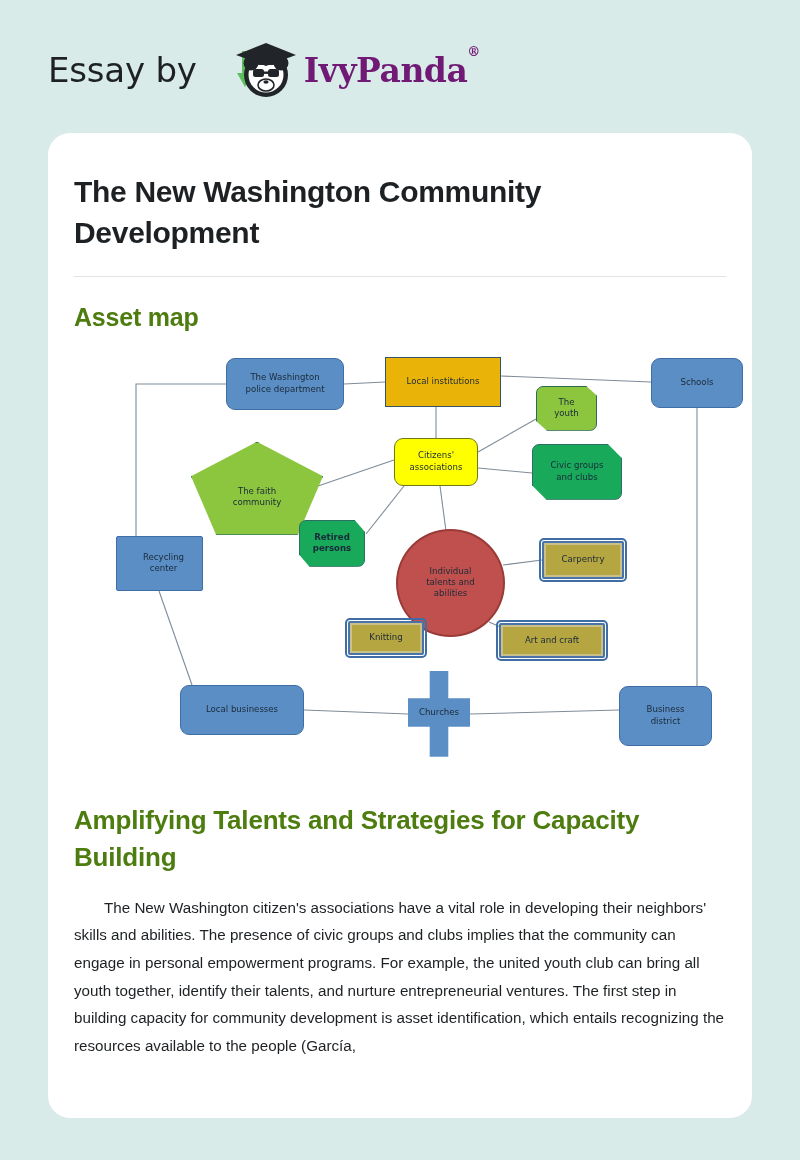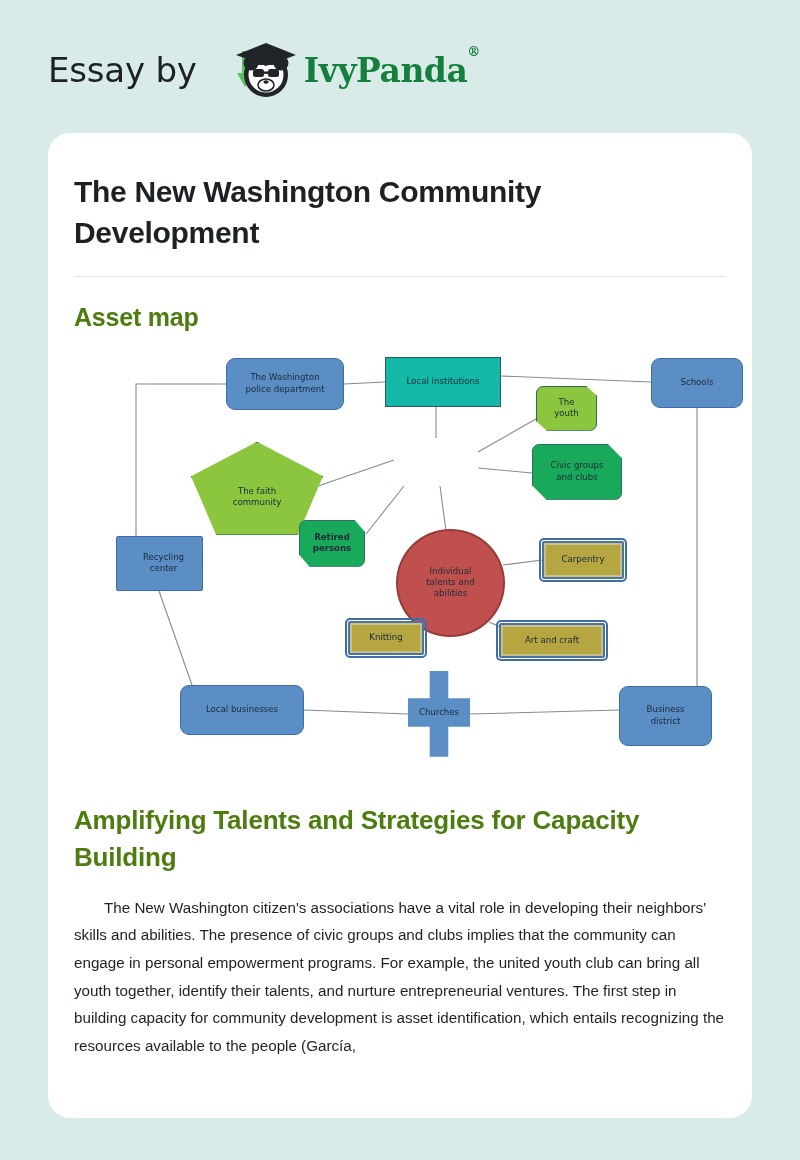--- a/index.html
+++ b/index.html
@@ -41,21 +41,21 @@
   }
   .panda-wrap {
     position: relative;
     width: 74px;
     height: 66px;
   }
   .brand-word {
     font-family: "DejaVu Serif", serif;
     font-weight: bold;
     font-size: 33px;
-    color: #15803d;
+    color: #701a75;
     letter-spacing: -0.5px;
     position: relative;
   }
   .brand-word sup {
     font-size: 13px;
     top: -14px;
     position: relative;
   }
 
   
@@ -158,21 +158,21 @@
     color: #1a2a3a;
     white-space: pre-line;
     z-index: 3;
   }
   .n-blue {
     background: #5b8ec4;
     border: 1.6px solid #3f6ea6;
     border-radius: 9px;
   }
   .n-white {
-    background: #14b8a6;
+    background: #eab308;
     border: 1.8px solid #31556b;
     border-radius: 0;
   }
   .n-yellow {
     background: #ffff00;
     border: 1.8px solid #6d7b17;
     border-radius: 9px;
   }
   .n-greenlt {
     background: #8cc63f;
@@ -297,20 +297,22 @@
           <path d="M623 62 L623 340"></path>
         </g>
       </svg>
 
       <div class="node n-blue" style="left:152px;top:12px;width:118px;height:52px;">The Washington
 police department</div>
       <div class="node n-white" style="left:311px;top:11px;width:116px;height:50px;">Local institutions</div>
       <div class="node n-blue" style="left:577px;top:12px;width:92px;height:50px;">Schools</div>
       <div class="node n-greenlt" style="left:462px;top:40px;width:61px;height:45px;">The
 youth</div>
+      <div class="node n-yellow" style="left:320px;top:92px;width:84px;height:48px;">Citizens'
+associations</div>
       <div class="node n-greendk" style="left:458px;top:98px;width:90px;height:56px;">Civic groups
 and clubs</div>
       <div class="node n-pent" style="left:117px;top:96px;width:132px;height:93px;padding-top:18px;">The faith
 community</div>
       <div class="node n-blue" style="left:42px;top:190px;width:87px;height:55px;border-radius:2px;padding-left:8px;">Recycling
 center</div>
       <div class="node n-greendk" style="left:225px;top:174px;width:66px;height:47px;font-weight:bold;">Retired
 persons</div>
       <div class="node n-circle" style="left:322px;top:183px;width:109px;height:108px;">Individual
 talents and

